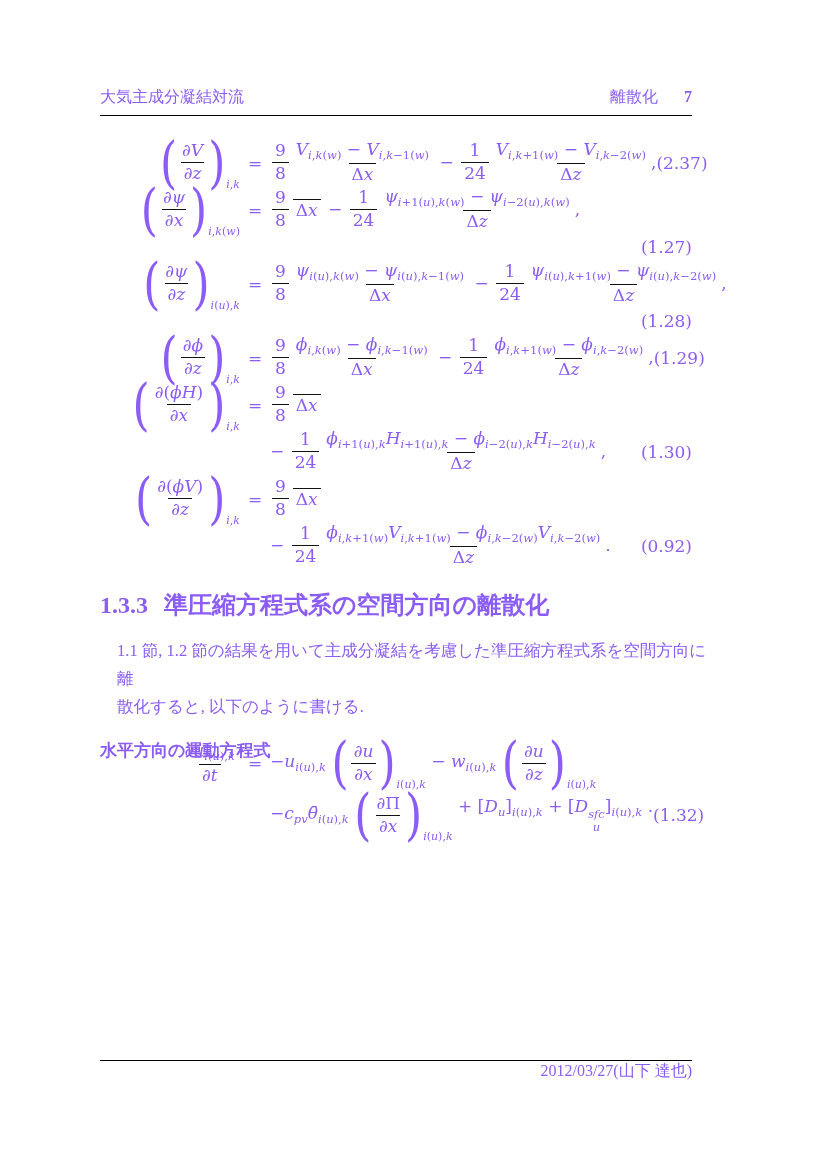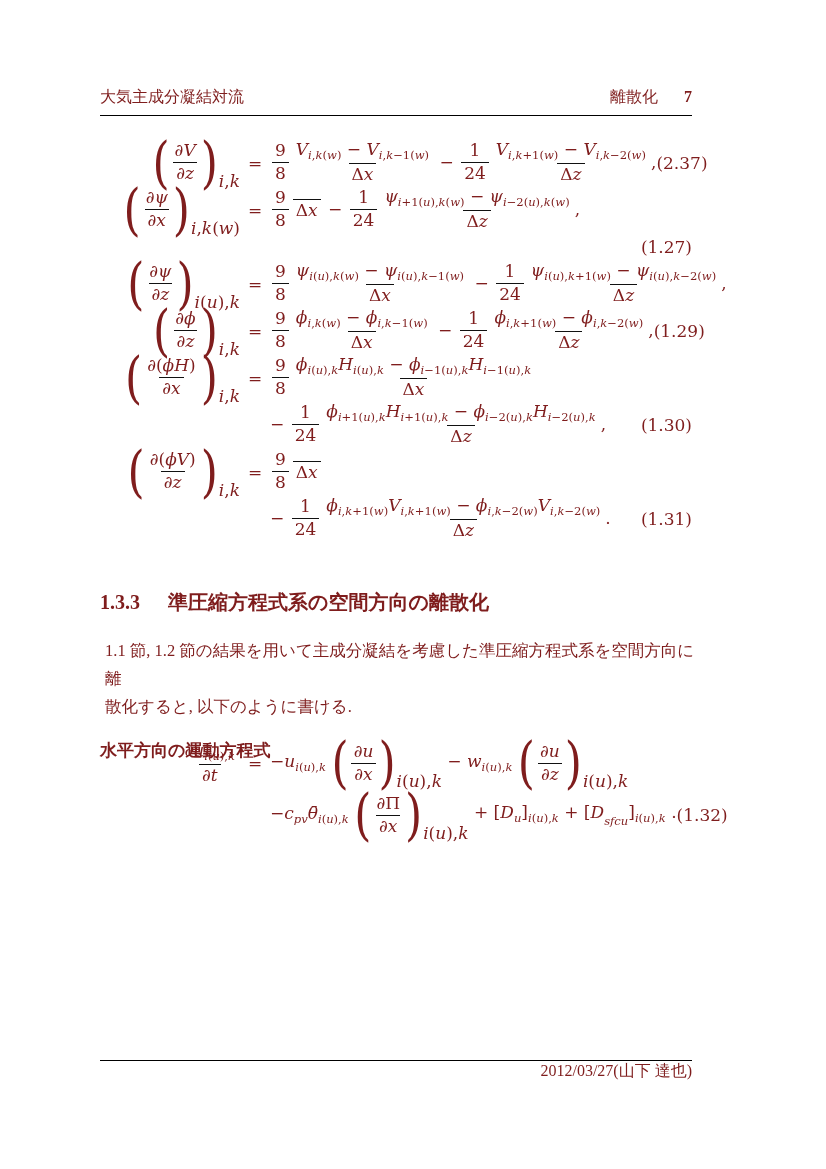--- a/index.html
+++ b/index.html
@@ -1,17 +1,17 @@
 <!DOCTYPE html>
 <html><head>
 <meta charset="utf-8">
 <style>
   html,body{margin:0;padding:0;background:#ffffff;}
   .page{position:relative;width:826px;height:1169px;background:#ffffff;overflow:hidden;
-        font-family:"Liberation Serif","DejaVu Serif",serif;color:#7f1d1d;}
+        font-family:"Liberation Serif","DejaVu Serif",serif;color:#8b5cf6;}
   .content{position:absolute;left:100px;top:0;width:592px;height:100%;}
 
   
   .hdr{position:absolute;top:87px;left:0;width:100%;display:flex;justify-content:space-between;
        align-items:baseline;padding-bottom:7px;border-bottom:1.2px solid #000;font-size:16px;}
   .hdr-right{display:flex;gap:26px;align-items:baseline;}
   .pgnum{font-weight:bold;}
 
   
   .eqs{position:absolute;left:0;width:100%;}
@@ -23,33 +23,33 @@
   .eqrow.numonly{min-height:27px;}
   .lhs{justify-self:end;display:flex;align-items:center;}
   .rel{text-align:center;}
   .rhs{display:flex;align-items:center;}
   .eqno{text-align:right;}
   .frac{display:inline-flex;flex-direction:column;align-items:center;margin:0 2px;line-height:1.15;}
   .fn{padding:0 3px 1px;white-space:nowrap;}
   .fd{border-top:1px solid #111;padding:1px 3px 0;white-space:nowrap;}
   .pfrac{display:inline-flex;align-items:center;}
   .bigp{font-size:44px;line-height:1;transform:scaleY(1.28);font-weight:300;}
-  .psub{font-size:17px;align-self:flex-end;transform:translateY(6px);margin-left:1px;white-space:nowrap;}
+  .psub{font-size:11px;align-self:flex-end;transform:translateY(6px);margin-left:1px;white-space:nowrap;}
   .mt{white-space:pre;line-height:1.2;}
   .eqrow sub{font-size:68%;vertical-align:-0.35em;}
-  .ss{display:inline-flex;flex-direction:row;align-items:center;font-size:68%;
+  .ss{display:inline-flex;flex-direction:column;align-items:center;font-size:68%;
       line-height:1.1;vertical-align:-0.55em;}
   i{font-style:italic;}
 
   
-  .sec{position:absolute;top:589px;left:0;font-size:20px;font-weight:bold;display:flex;
-       align-items:baseline;gap:28px;}
+  .sec{position:absolute;top:589px;left:0;font-size:24px;font-weight:bold;display:flex;
+       align-items:baseline;gap:16px;}
   .sec-num{font-family:"Liberation Serif","DejaVu Serif",serif;}
   .sec-title{font-family:Liberation Sans, sans-serif;font-weight:bold;}
-  .para{position:absolute;top:637px;left:5px;width:100%;font-size:16.5px;line-height:28px;}
+  .para{position:absolute;top:637px;left:17px;width:100%;font-size:16.5px;line-height:28px;}
   .subhead{position:absolute;top:699px;left:0;font-size:17px;font-weight:bold;
            font-family:"Liberation Sans","DejaVu Sans",sans-serif;margin-top:40px;}
 
   
   .ftr{position:absolute;top:1060px;left:0;width:100%;border-top:1.2px solid #000;
        text-align:right;font-size:16px;}
 </style>
 </head>
 <body>
 
@@ -168,20 +168,26 @@
               <span class="fd">24</span>
             </span>
             <span class="frac">
               <span class="fn"><i>ψ</i><sub><i>i</i>(<i>u</i>),<i>k</i>+1(<i>w</i>)</sub> − <i>ψ</i><sub><i>i</i>(<i>u</i>),<i>k</i>−2(<i>w</i>)</sub></span>
               <span class="fd">Δ<i>z</i></span>
             </span>
             <span class="mt">,</span>
           </div>
           <div class="eqno"></div>
         </div>
+        <div class="eqrow numonly">
+          <div class="lhs"></div>
+          <div class="rel"></div>
+          <div class="rhs"></div>
+          <div class="eqno">(1.28)</div>
+        </div>
         <div class="eqrow">
           <div class="lhs">
             <span class="pfrac">
               <span class="bigp">(</span>
               <span class="frac">
                 <span class="fn"><i>∂ϕ</i></span>
                 <span class="fd"><i>∂z</i></span>
               </span>
               <span class="bigp">)</span>
               <span class="psub"><i>i</i>,<i>k</i></span>
@@ -222,21 +228,20 @@
               <span class="psub"><i>i</i>,<i>k</i></span>
             </span>
           </div>
           <div class="rel">=</div>
           <div class="rhs">
             <span class="frac">
               <span class="fn">9</span>
               <span class="fd">8</span>
             </span>
             <span class="frac">
-              <span class="fn"><i>ϕ</i><sub><i>i</i>(<i>u</i>),<i>k</i></sub><i>H</i><sub><i>i</i>(<i>u</i>),<i>k</i></sub> − <i>ϕ</i><sub><i>i</i>−1(<i>u</i>),<i>k</i></sub><i>H</i><sub><i>i</i>−1(<i>u</i>),<i>k</i></sub></span>
               <span class="fd">Δ<i>x</i></span>
             </span>
           </div>
           <div class="eqno"></div>
         </div>
         <div class="eqrow">
           <div class="lhs"></div>
           <div class="rel"></div>
           <div class="rhs">
             <span class="mt">− </span>
@@ -284,21 +289,21 @@
             <span class="frac">
               <span class="fn">1</span>
               <span class="fd">24</span>
             </span>
             <span class="frac">
               <span class="fn"><i>ϕ</i><sub><i>i</i>,<i>k</i>+1(<i>w</i>)</sub><i>V</i><sub><i>i</i>,<i>k</i>+1(<i>w</i>)</sub> − <i>ϕ</i><sub><i>i</i>,<i>k</i>−2(<i>w</i>)</sub><i>V</i><sub><i>i</i>,<i>k</i>−2(<i>w</i>)</sub></span>
               <span class="fd">Δ<i>z</i></span>
             </span>
             <span class="mt">.</span>
           </div>
-          <div class="eqno">(1.31)</div>
+          <div class="eqno">(0.92)</div>
         </div>
       </div>
 
     <div class="sec">
       <span class="sec-num">1.3.3</span>
       <span class="sec-title">準圧縮方程式系の空間方向の離散化</span>
     </div>
 
     <div class="para">
       <div>1.1 節, 1.2 節の結果を用いて主成分凝結を考慮した準圧縮方程式系を空間方向に離</div>

